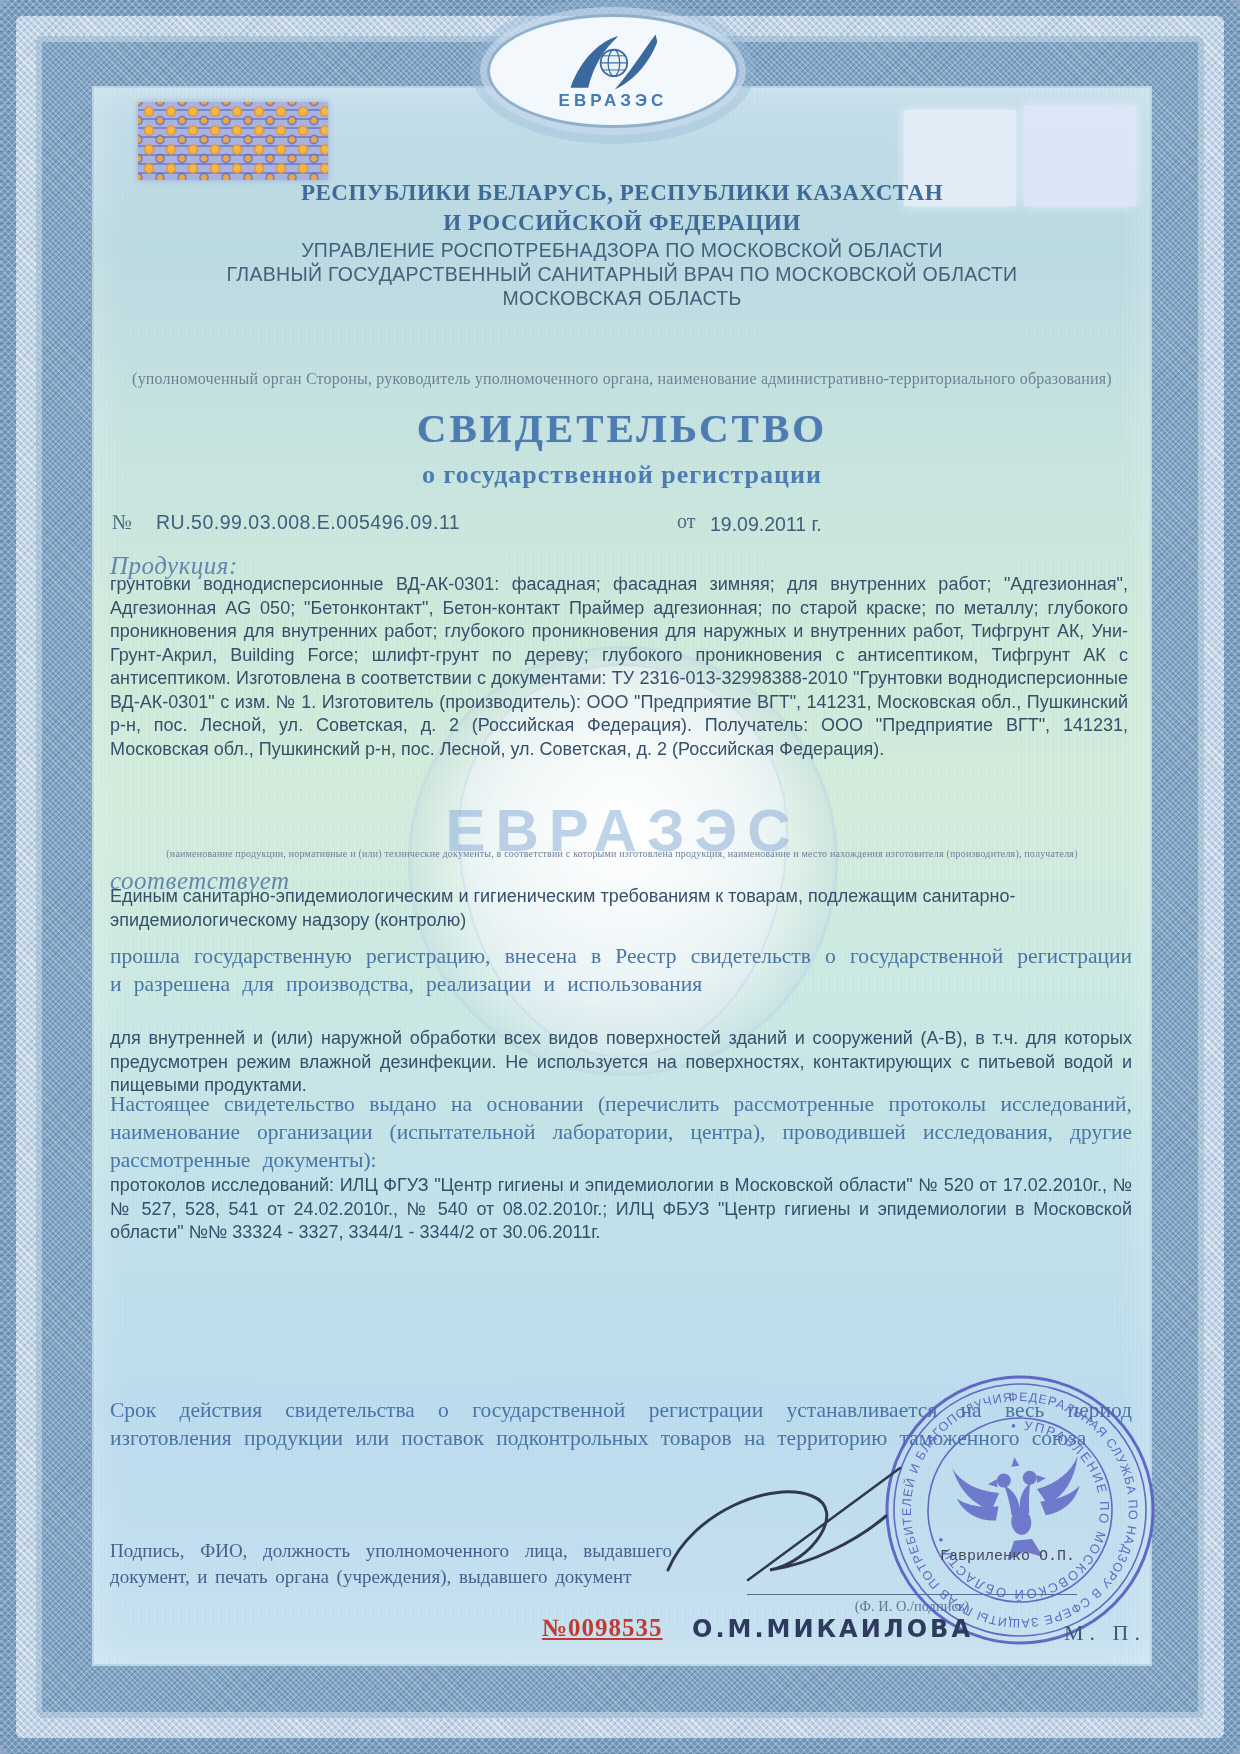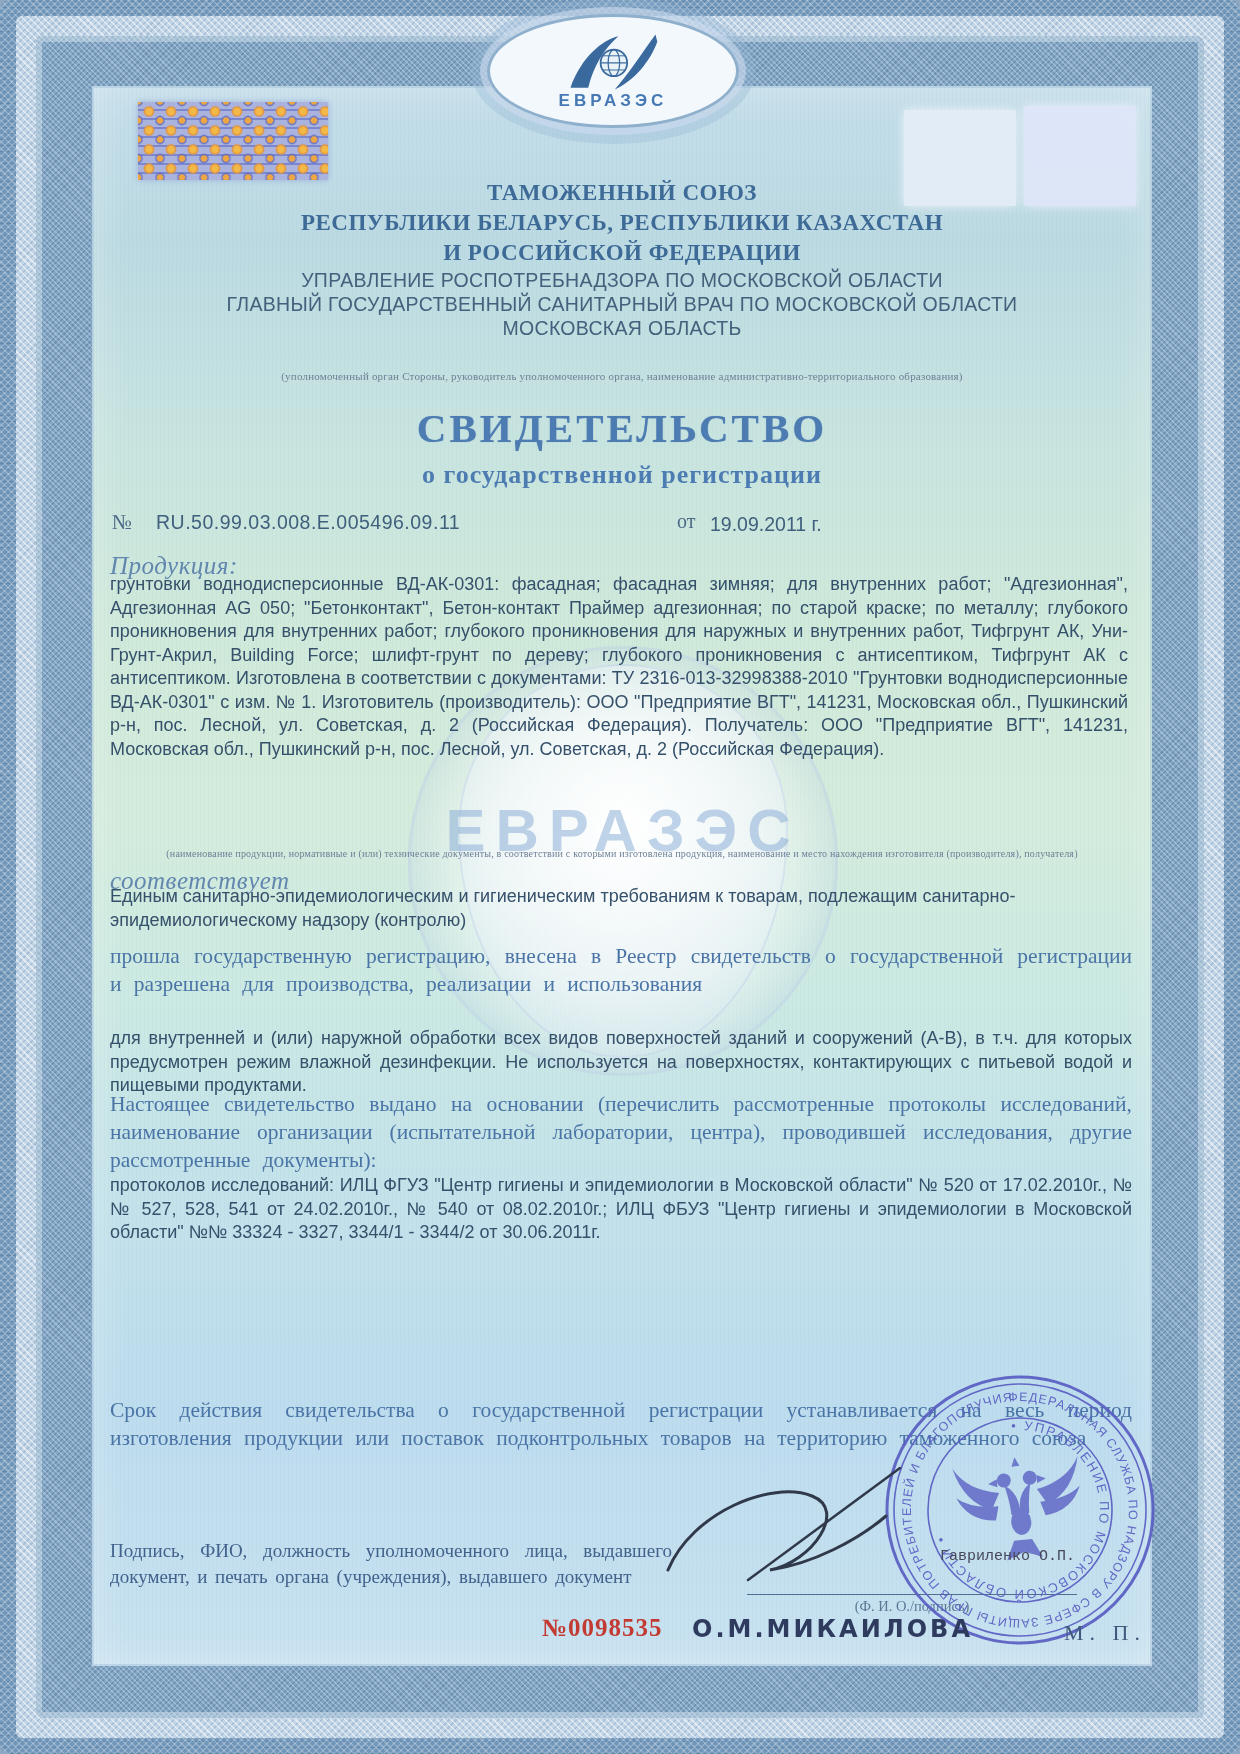--- a/index.html
+++ b/index.html
@@ -61,21 +61,21 @@
     background-size:22px 19px, 22px 19px, 11px 9px;
     background-position:0 0, 11px 9px, 0 0;
     box-shadow:0 0 6px rgba(120,130,200,.5);
   }
   .patch1{left:812px;top:24px;width:112px;height:96px;background:rgba(234,240,250,.8);box-shadow:0 0 10px rgba(240,245,252,.9);z-index:3;}
   .patch2{left:932px;top:20px;width:112px;height:100px;background:rgba(226,232,250,.85);box-shadow:0 0 10px rgba(238,242,252,.9);z-index:3;}
   
   .header{left:0;top:92px;width:100%;text-align:center;z-index:5;}
   .h-org{font-weight:bold;font-size:23px;line-height:30px;color:#3d6a96;letter-spacing:.5px;}
   .h-dept{font-family:"Liberation Sans",sans-serif;font-size:19.5px;line-height:24px;color:#44607c;letter-spacing:.3px;}
-  .note-sm{font-size:11px;color:#6e8097;letter-spacing:.2px;}
+  .note-sm{font-size:16px;color:#6e8097;letter-spacing:.2px;}
   .note1{left:0;top:284px;width:100%;text-align:center;z-index:5;}
   .title{left:0;top:318px;width:100%;text-align:center;font-weight:bold;font-size:41px;
     color:#4d7cb2;letter-spacing:3px;z-index:5;text-shadow:0 0 1px rgba(60,100,160,.4);}
   .subtitle{left:0;top:374px;width:100%;text-align:center;font-weight:bold;font-size:26px;color:#4d7cb2;letter-spacing:1px;z-index:5;}
   
   .reg-row{left:0;top:424px;width:100%;z-index:5;}
   .reg-no-label{position:absolute;left:20px;top:0;font-size:21px;color:#4b6886;}
   .reg-no-value{position:absolute;left:64px;top:1px;font-family:"Liberation Sans",sans-serif;font-size:19.5px;color:#3f5f7c;letter-spacing:.5px;}
   .reg-date-label{position:absolute;left:585px;top:0;font-size:20px;color:#4b6886;}
   .reg-date-value{position:absolute;left:618px;top:3px;font-family:"Liberation Sans",sans-serif;font-size:19.5px;color:#3f5f7c;}
@@ -109,21 +109,21 @@
   .watermark-text{
     position:absolute;left:0;top:150px;width:100%;text-align:center;
     font-family:"Liberation Sans",sans-serif;font-weight:bold;font-size:60px;
     color:rgba(140,175,215,.55);letter-spacing:10px;
   }
   
   .signature-svg{left:560px;top:1366px;z-index:7;}
   .sig-line{left:655px;top:1508px;width:330px;border-top:1.5px solid #51708f;z-index:6;}
   .sig-caption{left:655px;top:1512px;width:330px;text-align:center;font-size:14.5px;color:#5c7894;z-index:6;}
   .signatory{left:848px;top:1462px;font-family:Liberation Mono, monospace;font-size:15px;color:#45485a;z-index:8;}
-  .serial{left:450px;top:1528px;font-weight:bold;font-size:25px;color:#c23a31;letter-spacing:1px;z-index:8;}
+  .serial{left:450px;top:1528px;font-weight:bold;font-size:25px;color:#c23a31;letter-spacing:1px;z-index:8;text-decoration:underline;}
   .stamped-name{left:600px;top:1529px;font-family:"DejaVu Sans",sans-serif;font-weight:bold;font-size:24px;color:#2e3a5e;letter-spacing:3px;z-index:8;}
   .seal-mark{left:972px;top:1534px;font-size:22px;color:#3f5a7a;letter-spacing:6px;z-index:8;}
   .stamp-svg{left:788px;top:1284px;z-index:6;opacity:.92;transform:rotate(-6deg);}
 </style>
 </head>
 <body>
 
 <div class="page">
 
   <div class="band-light"></div>
@@ -147,21 +147,20 @@
     <div class="abs hologram"></div>
     <div class="abs patch1"></div>
     <div class="abs patch2"></div>
 
     <div class="abs watermark">
       <div class="watermark-inner"></div>
       <div class="watermark-text">ЕВРАЗЭС</div>
     </div>
 
     <div class="abs header">
-      <div class="h-org">ТАМОЖЕННЫЙ СОЮЗ</div>
       <div class="h-org">РЕСПУБЛИКИ БЕЛАРУСЬ, РЕСПУБЛИКИ КАЗАХСТАН</div>
       <div class="h-org">И РОССИЙСКОЙ ФЕДЕРАЦИИ</div>
       <div class="h-dept">УПРАВЛЕНИЕ РОСПОТРЕБНАДЗОРА ПО МОСКОВСКОЙ ОБЛАСТИ</div>
       <div class="h-dept">ГЛАВНЫЙ ГОСУДАРСТВЕННЫЙ САНИТАРНЫЙ ВРАЧ ПО МОСКОВСКОЙ ОБЛАСТИ</div>
       <div class="h-dept">МОСКОВСКАЯ ОБЛАСТЬ</div>
     </div>
     <div class="abs note-sm note1">(уполномоченный орган Стороны, руководитель уполномоченного органа, наименование административно-территориального образования)</div>
 
     <div class="abs title">СВИДЕТЕЛЬСТВО</div>
     <div class="abs subtitle">о государственной регистрации</div>

